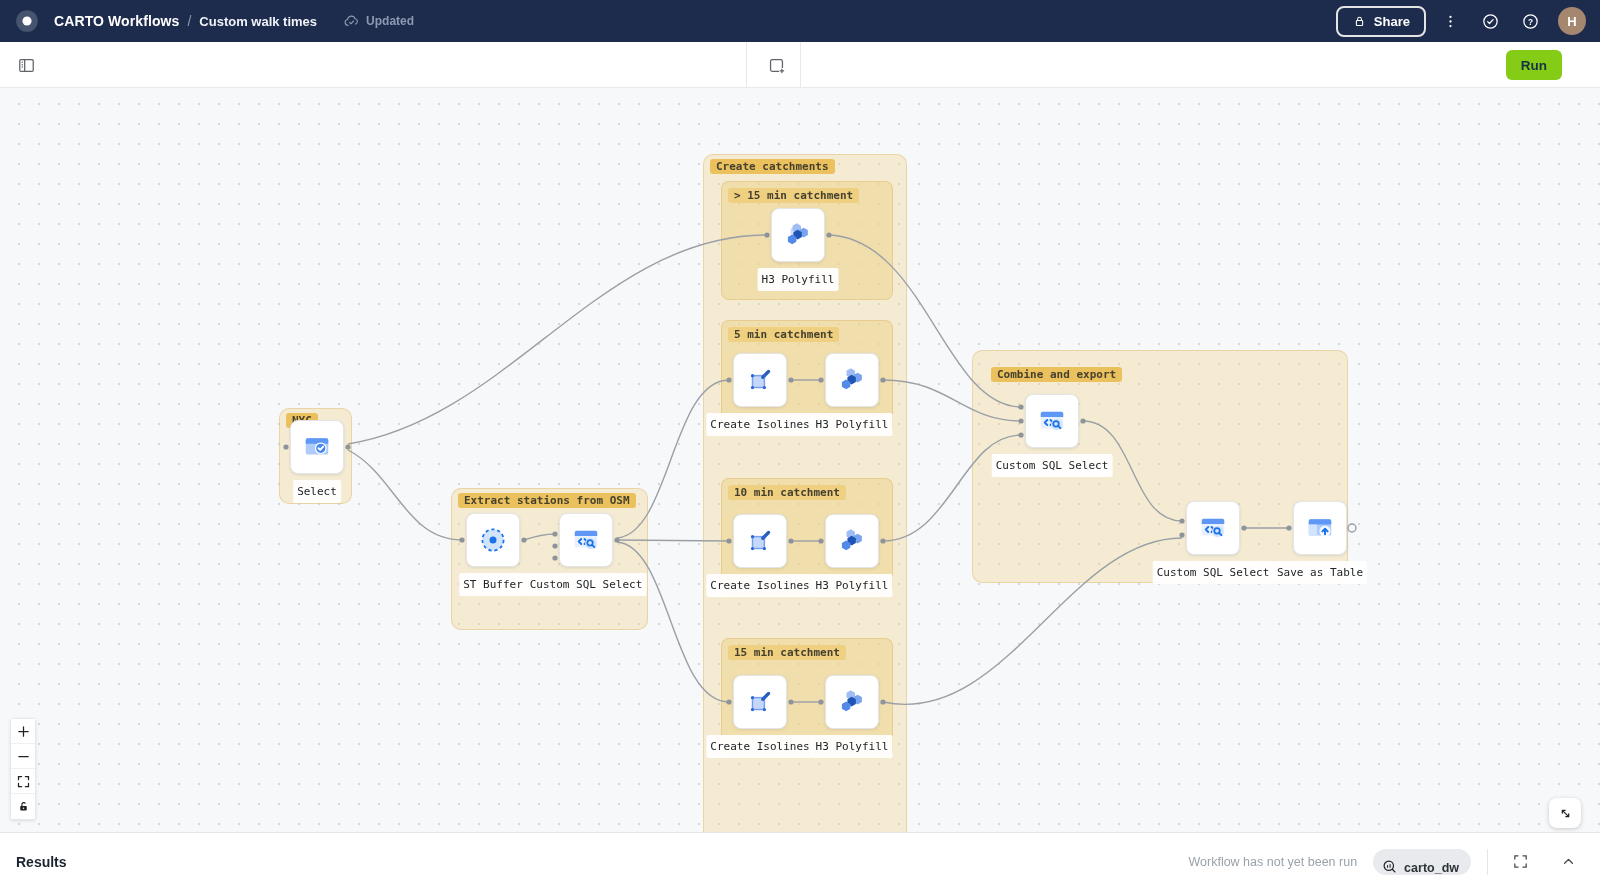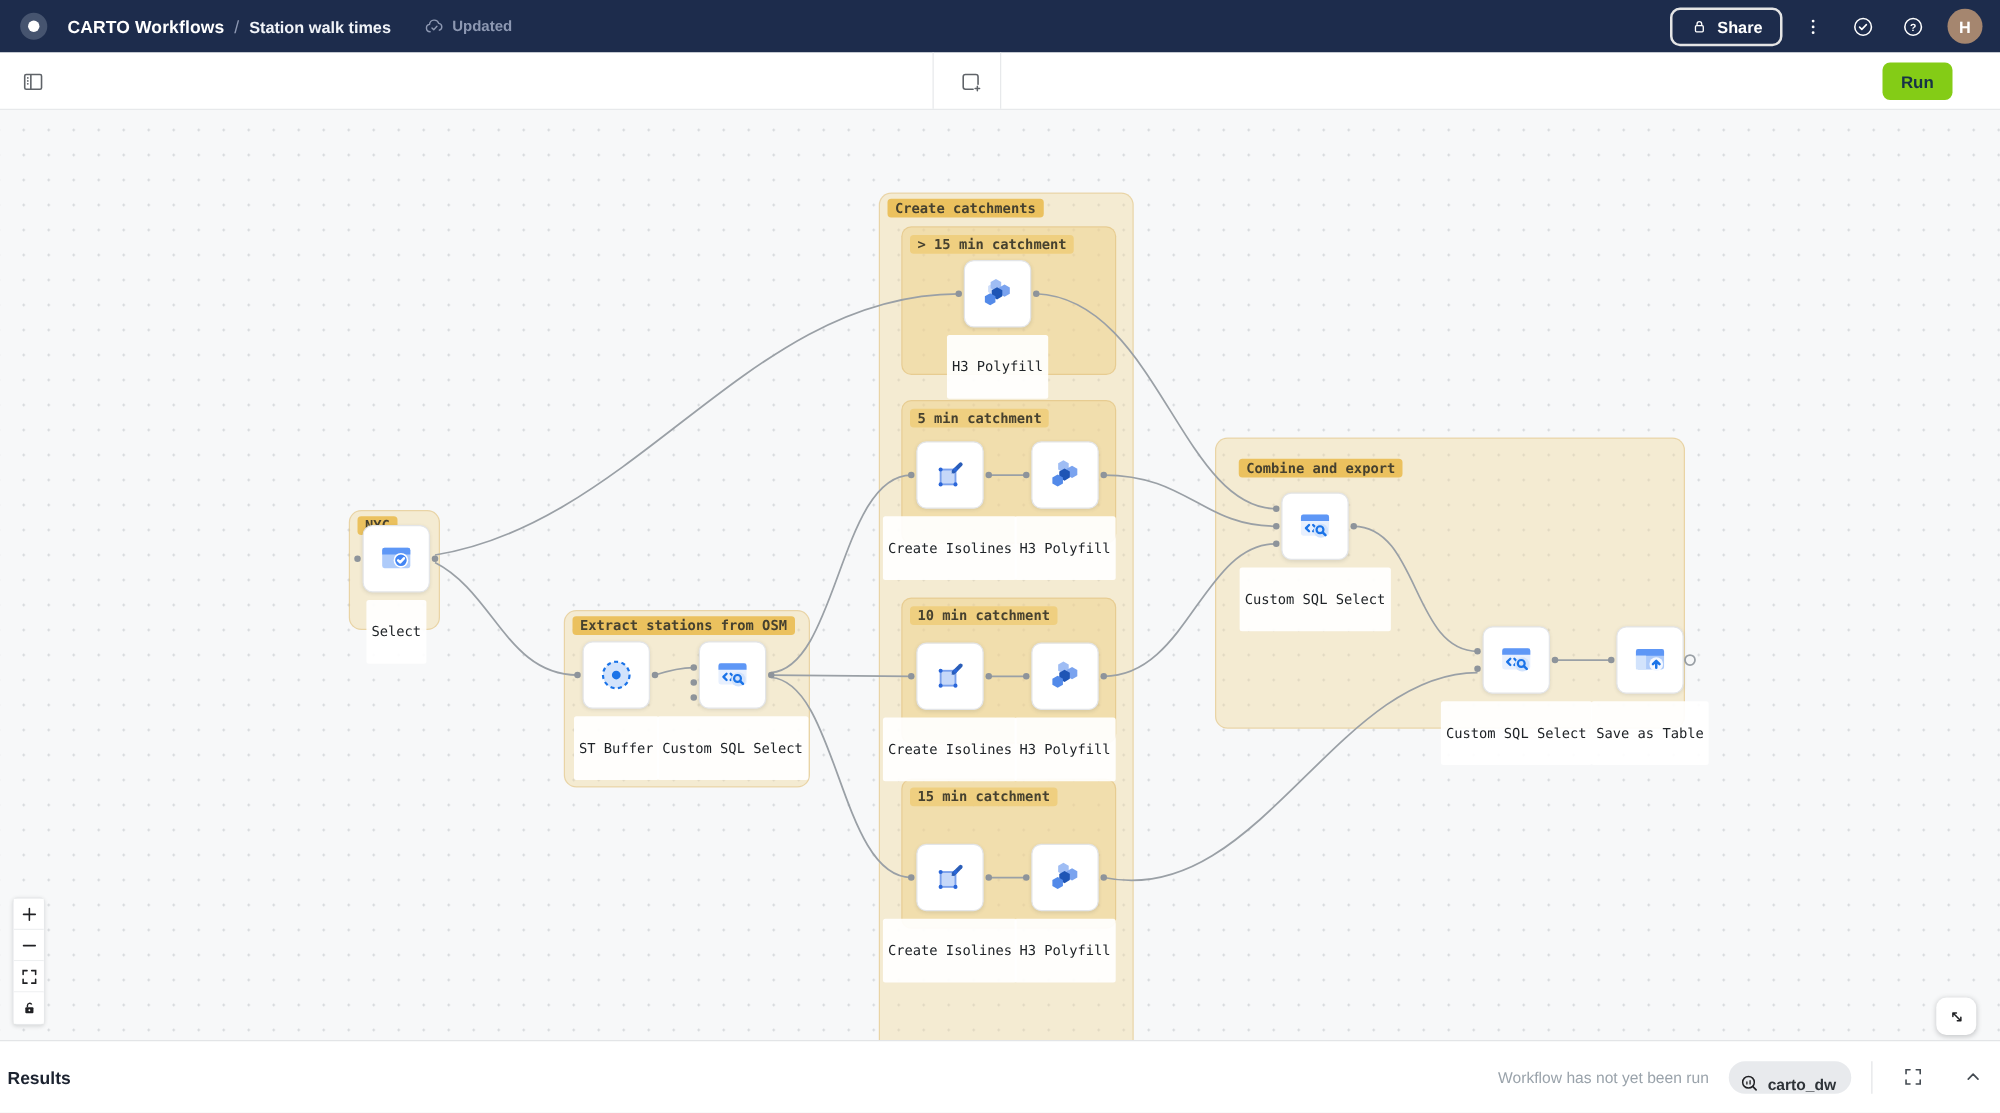--- a/index.html
+++ b/index.html
@@ -27,46 +27,46 @@
   
   .canvas { position:relative; height:744px; background:#f7f8f9;
     background-image:radial-gradient(circle, #d5d8db 1.1px, transparent 1.1px);
     background-size:20px 20px; background-position:9px 6px; overflow:hidden; }
   .edges { position:absolute; left:0; top:0; }
   .group { position:absolute; background:rgba(240,214,152,.40); border:1px solid rgba(220,184,110,.45); border-radius:10px; }
   .group.sub { background:rgba(238,206,134,.48); border-radius:8px; }
   .gchip { position:absolute; left:6px; top:4px; font:700 11px "DejaVu Sans Mono", monospace; color:#46412f; background:#ebc15e; padding:1px 6px; border-radius:3px; white-space:nowrap; }
   .sub > .gchip { background:#efcf80; top:6px; }
   .node { position:absolute; width:54px; height:54px; background:#fff; border:1px solid #e3e5e8; border-radius:8px; box-shadow:0 1px 3px rgba(60,64,67,.12); display:flex; align-items:center; justify-content:center; cursor:pointer; }
-  .nlabel { position:absolute; transform:translateX(-50%); font:11px "DejaVu Sans Mono", monospace; color:#202428; background:rgba(255,255,255,.93); padding:19px 4px; border-radius:2px; white-space:nowrap; }
+  .nlabel { position:absolute; transform:translateX(-50%); font:11px "DejaVu Sans Mono", monospace; color:#202428; background:rgba(255,255,255,.93); padding:5px 4px; border-radius:2px; white-space:nowrap; }
 
   .zoom-panel { position:absolute; left:10px; top:630px; width:26px; background:#fff; border:1px solid #e6e8ea; border-radius:4px; box-shadow:0 1px 3px rgba(60,64,67,.15); display:flex; flex-direction:column; }
   .zoom-panel button { width:100%; height:25px; background:#fff; border:none; border-bottom:1px solid #eef0f1; display:flex; align-items:center; justify-content:center; cursor:pointer; }
   .zoom-panel button:last-child { border-bottom:none; }
   .resize-btn { position:absolute; left:1549px; top:710px; width:32px; height:30px; background:#fff; border:none; border-radius:8px; box-shadow:0 1px 4px rgba(60,64,67,.25); display:flex; align-items:center; justify-content:center; cursor:pointer; }
 
   
-  .foot { height:58px; background:#fff; border-top:1px solid #e3e5e7; display:flex; align-items:center; padding:0 6px; }
+  .foot { height:58px; background:#fff; border-top:1px solid #e3e5e7; display:flex; align-items:center; padding:0 16px; }
   .foot-title { font-size:14px; font-weight:700; color:#1c2330; }
   .foot-right { margin-left:auto; display:flex; align-items:center; gap:16px; }
   .foot-status { font-size:12.5px; color:#9aa3ab; }
   .conn-badge { display:flex; align-items:flex-end; gap:6px; background:#e8eaed; border-radius:13px; height:26px; padding:0 12px 0 8px; font-size:12.5px; font-weight:600; color:#2e3338; cursor:pointer; border:none; font-family:inherit; }
   .foot-vdiv { width:1px; height:26px; background:#e3e5e7; }
 </style>
 </head>
 <body>
 
 <header class="hdr">
   <svg class="logo" viewBox="0 0 24 24">
       <circle cx="12" cy="12" r="10" fill="#46546f"></circle>
       <circle cx="12" cy="12" r="4.2" fill="#fff"></circle>
     </svg>
   <span class="hdr-title">CARTO Workflows</span>
   <span class="hdr-sep">/</span>
-  <span class="hdr-crumb">Station walk times</span>
+  <span class="hdr-crumb">Custom walk times</span>
   <span class="hdr-status">
     <svg width="17" height="17" viewBox="0 0 24 24">
         <path d="M7.2 17.5a4.2 4.2 0 0 1-.7-8.33A5.4 5.4 0 0 1 17 8.1a3.9 3.9 0 0 1 .6 7.6" fill="none" stroke="#8d98b2" stroke-width="1.6" stroke-linecap="round"></path>
         <path d="M9.3 13.2l2 2 3.6-3.9" fill="none" stroke="#8d98b2" stroke-width="1.6" stroke-linecap="round" stroke-linejoin="round"></path>
       </svg>
     <span>Updated</span>
   </span>
   <div class="hdr-right">
     <button class="share-btn">
       <svg width="15" height="15" viewBox="0 0 24 24">
@@ -132,21 +132,21 @@
     </div>
   <div class="group sub" style="left:721px;top:93px;width:172px;height:119px">
       <span class="gchip">&gt; 15 min catchment</span>
     </div>
   <div class="group sub" style="left:721px;top:232px;width:172px;height:115px">
       <span class="gchip">5 min catchment</span>
     </div>
   <div class="group sub" style="left:721px;top:390px;width:172px;height:117px">
       <span class="gchip">10 min catchment</span>
     </div>
-  <div class="group sub" style="left:721px;top:535px;width:172px;height:120px">
+  <div class="group sub" style="left:721px;top:550px;width:172px;height:120px">
       <span class="gchip">15 min catchment</span>
     </div>
   <div class="group" style="left:972px;top:262px;width:376px;height:233px">
       <span class="gchip" style="left:18px;top:16px">Combine and export</span>
     </div>
 
   <svg class="edges" width="1600" height="744">
     <g fill="none" stroke="#9aa0a6" stroke-width="1.4">
       <path d="M348,356 C510,330 600,147 767,147"></path>
       <path d="M348,362 C395,386 406,452 462,452"></path>

